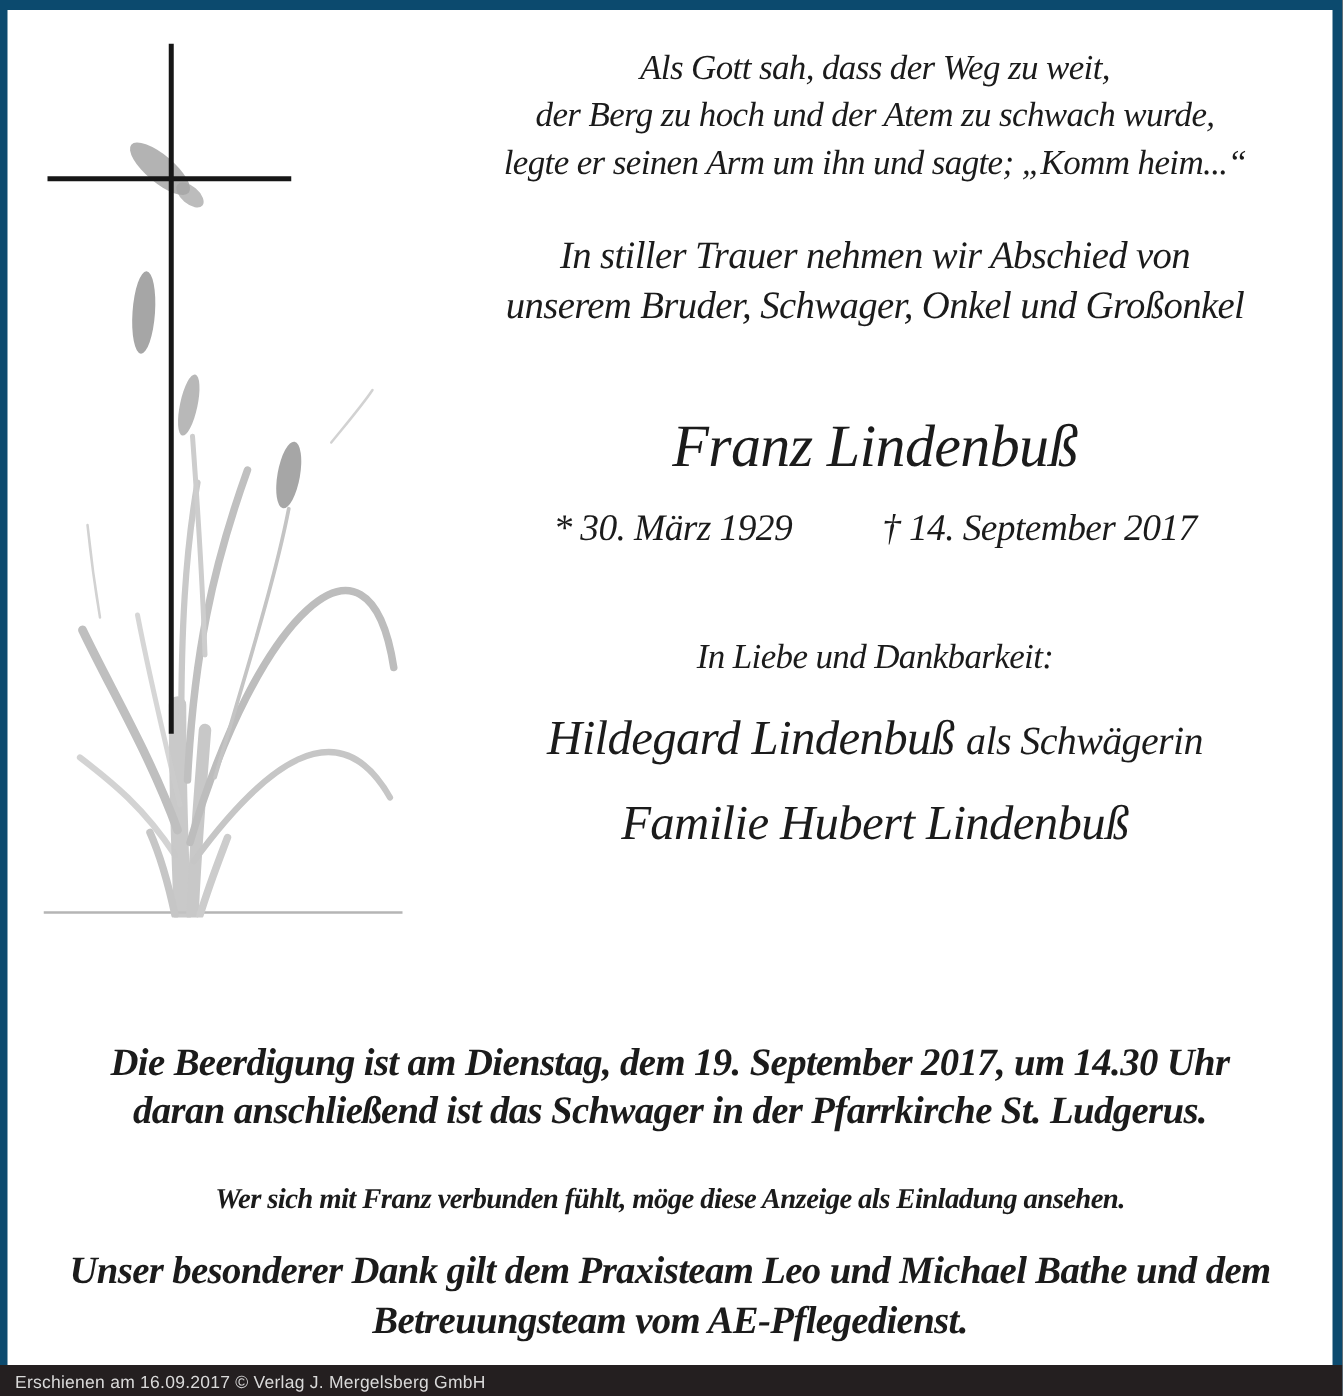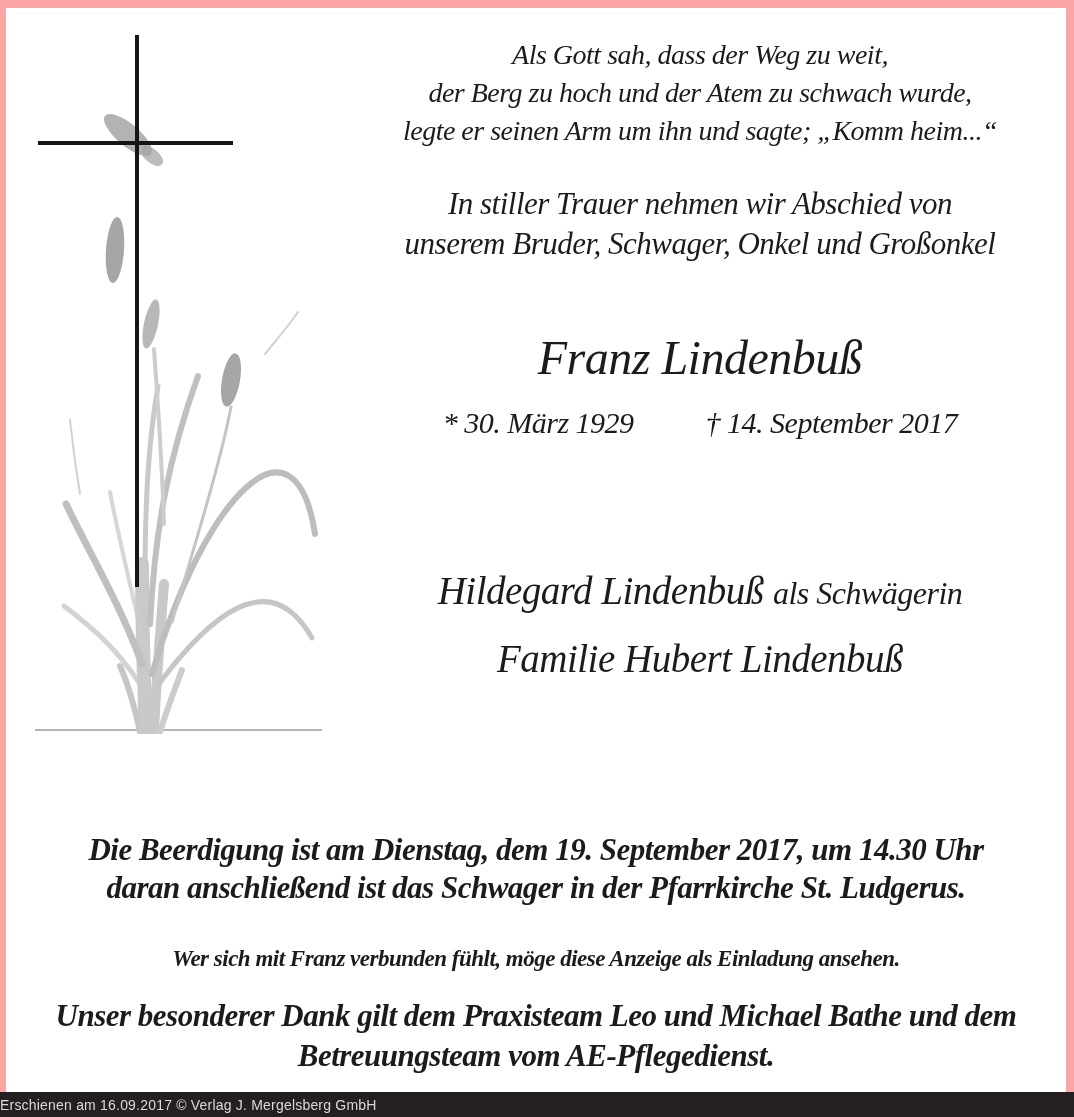--- a/index.html
+++ b/index.html
@@ -1,20 +1,20 @@
 <!DOCTYPE html>
 <html><head>
 <meta charset="utf-8">
 <style>
   html, body { margin: 0; padding: 0; background: #555; }
   .page {
     position: relative;
     width: 1074px;
     height: 1117px;
-    background: #fca5a5;
+    background: #0c4a6e;
     overflow: hidden;
     font-family: "Liberation Serif", serif;
   }
   .paper {
     position: absolute;
     left: 6px; top: 8px;
     width: 1060px; height: 1084px;
     background: #ffffff;
   }
   .paper .txt {
@@ -54,21 +54,21 @@
     left: 0; bottom: 0;
     width: 100%; height: 25px;
     background: #241f20;
     display: flex;
     align-items: center;
   }
   .footer-bar span {
     font-family: "Liberation Sans", sans-serif;
     font-size: 14px;
     color: #dadada;
-    padding-left: 0;
+    padding-left: 12px;
     letter-spacing: 0.2px;
   }
 </style>
 </head>
 <body>
 
 <div class="page">
   <div class="paper">
 
     <svg class="illustration" viewBox="0 0 310 710" aria-hidden="true">
@@ -120,20 +120,21 @@
       <div>In stiller Trauer nehmen wir Abschied von</div>
       <div>unserem Bruder, Schwager, Onkel und Großonkel</div>
     </div>
 
     <h1 class="txt col name">Franz Lindenbuß</h1>
 
     <div class="txt col dates">
       <span>* 30. März 1929</span><span class="gap"></span><span>† 14. September 2017</span>
     </div>
 
+    <div class="txt col tribute">In Liebe und Dankbarkeit:</div>
 
     <div class="txt col mourner1">
       <span>Hildegard Lindenbuß</span>
       <span class="small">als Schwägerin</span>
     </div>
 
     <div class="txt col mourner2">Familie Hubert Lindenbuß</div>
 
 
     <div class="txt wide funeral">

